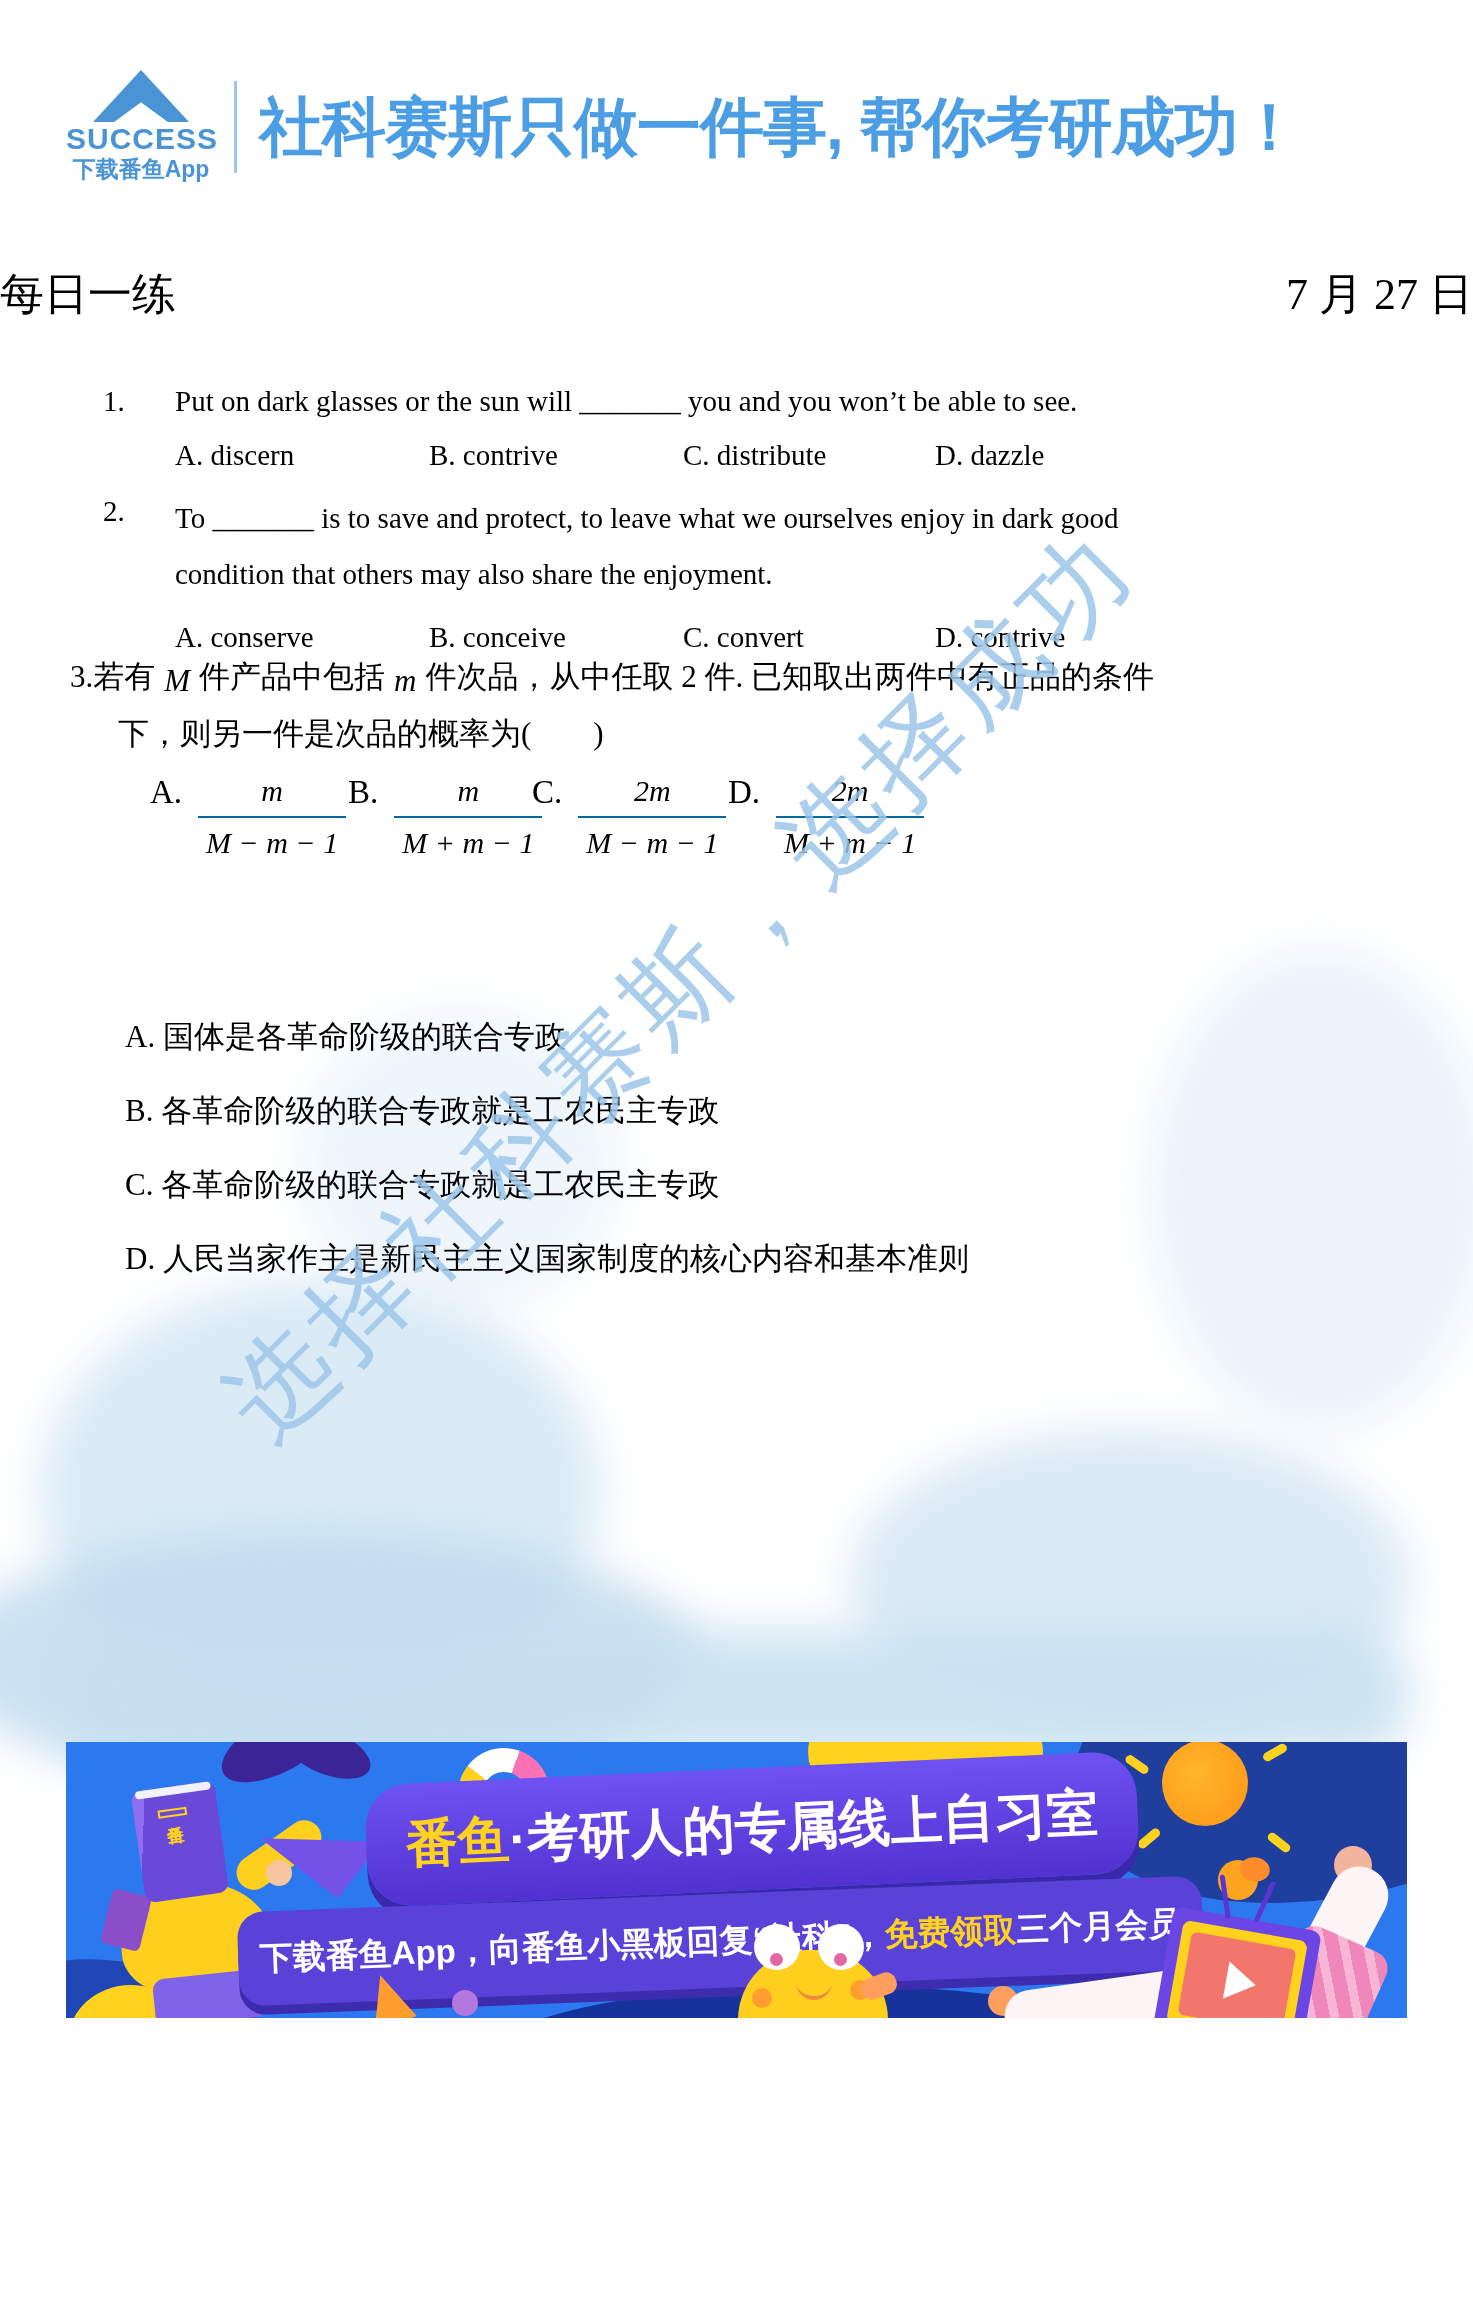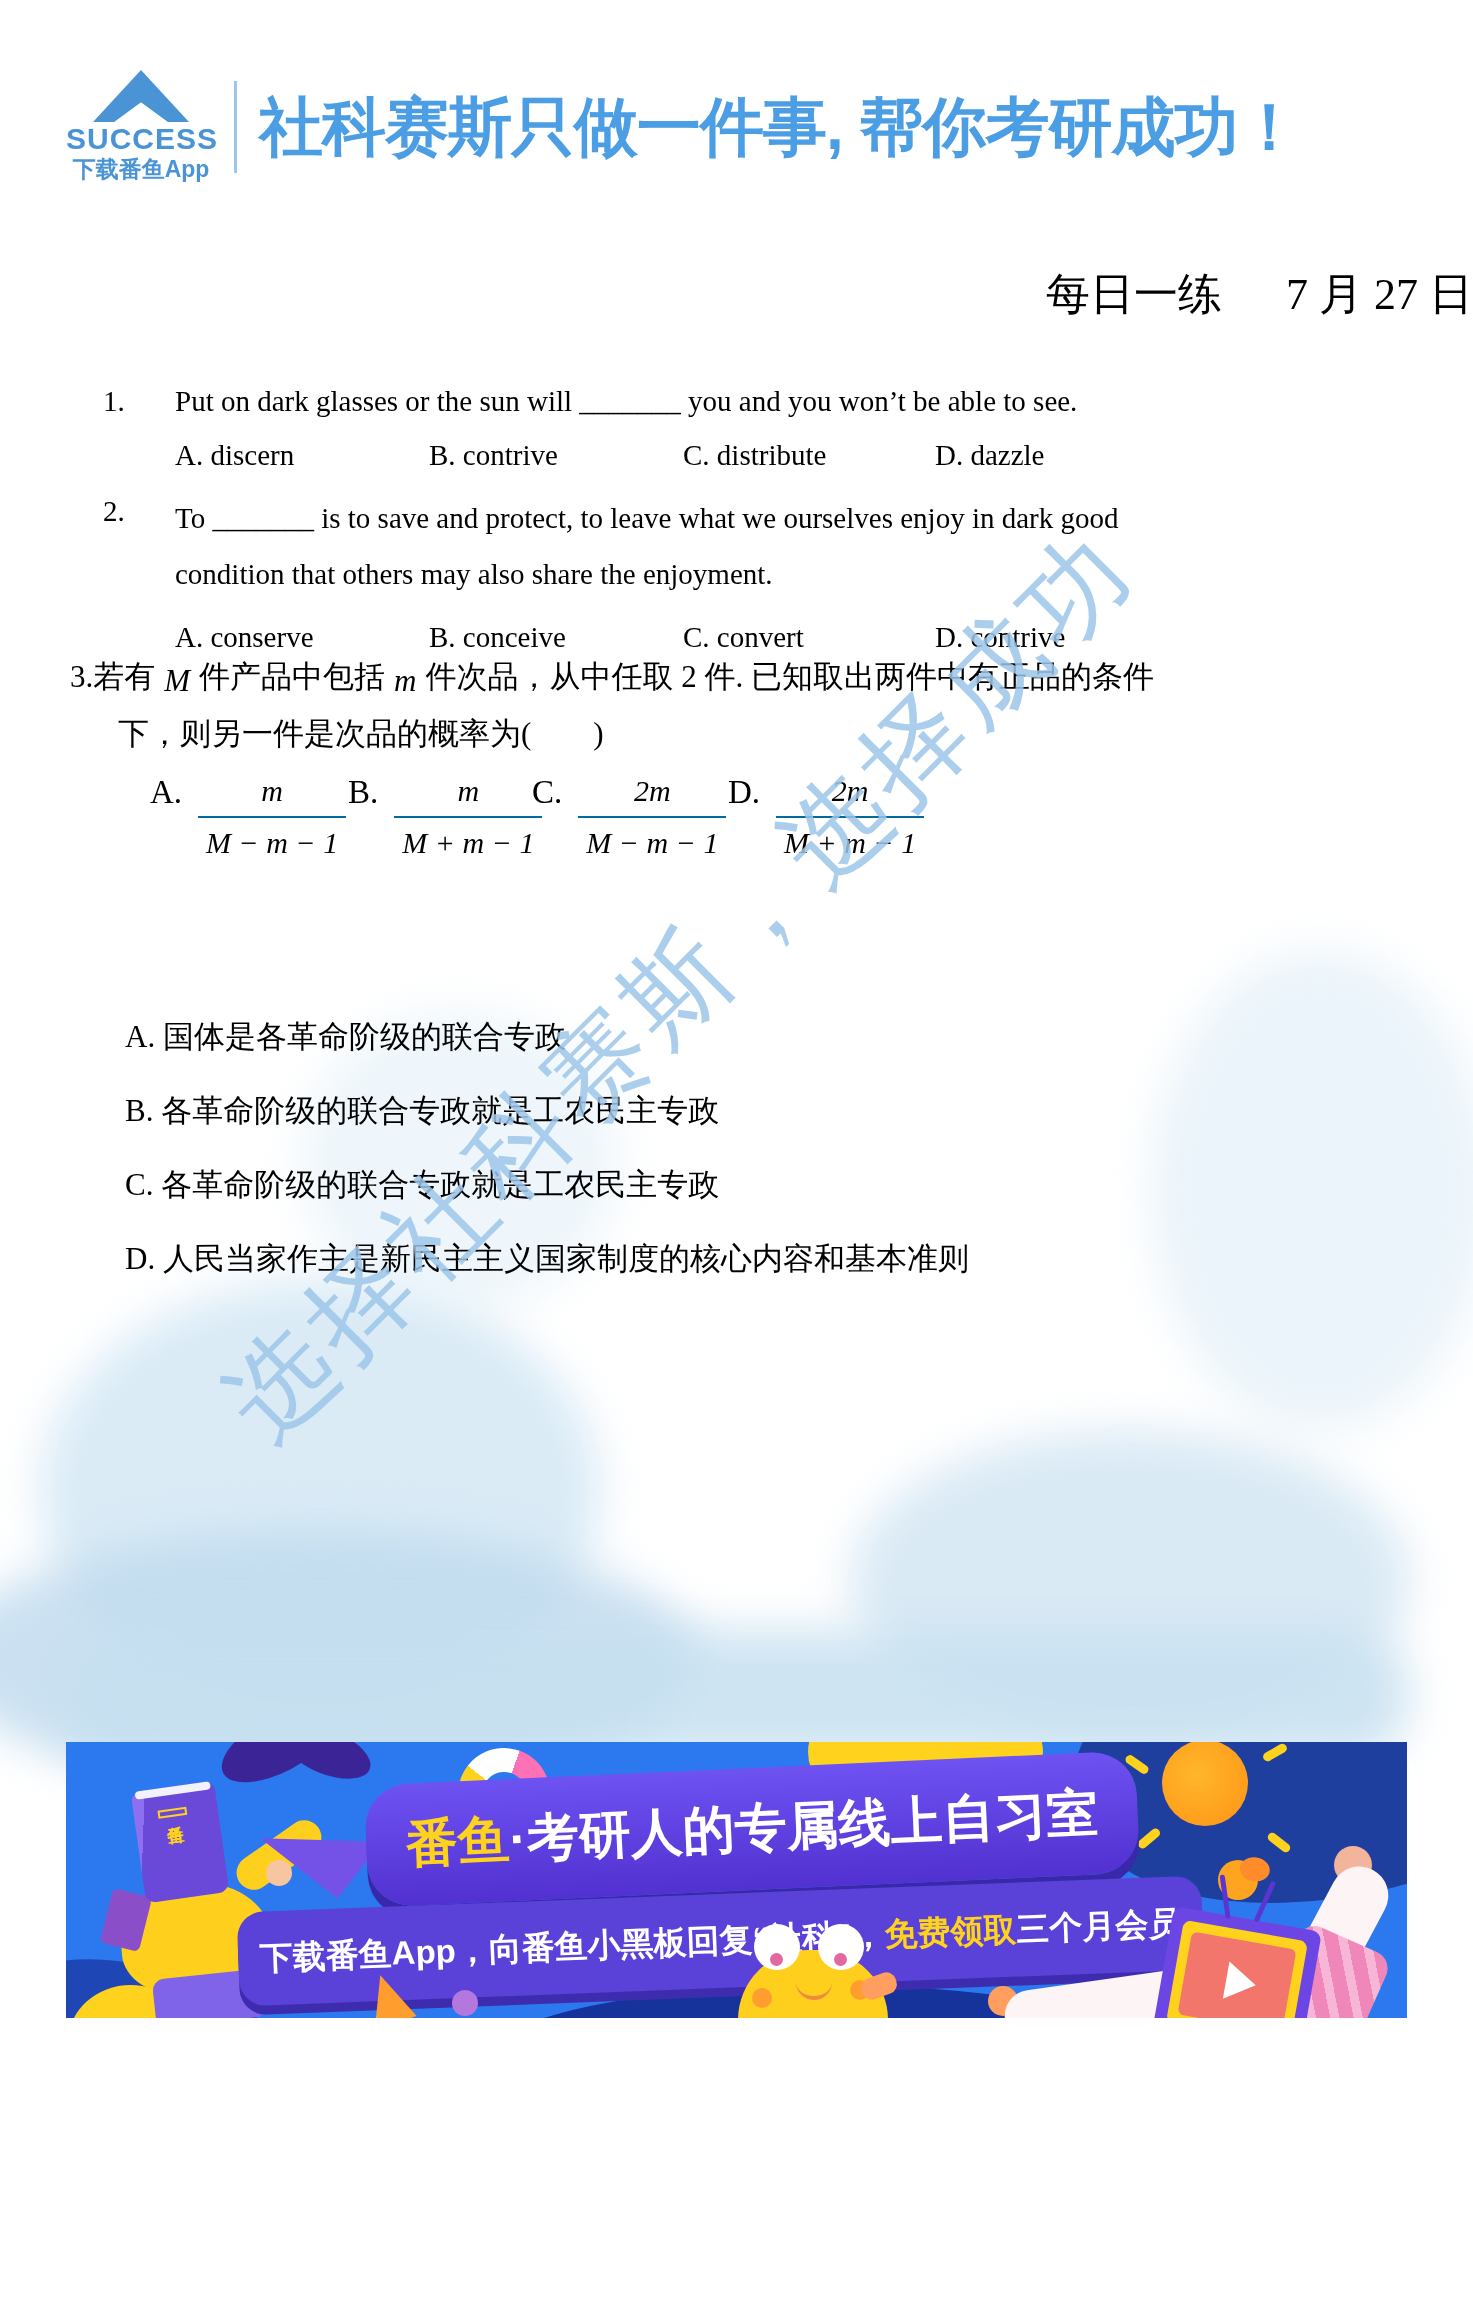--- a/index.html
+++ b/index.html
@@ -13,21 +13,21 @@
     clip-path:polygon(50% 0,100% 100%,78% 100%,50% 62%,22% 100%,0 100%);}
   .logo-brand{font-family:"Liberation Sans","DejaVu Sans",sans-serif;font-weight:800;
     font-size:30px;letter-spacing:1px;color:#4a94d6;line-height:30px;}
   .logo-sub{font-family:"Liberation Sans","DejaVu Sans",sans-serif;font-weight:700;
     font-size:23px;color:#4a94d6;line-height:30px;}
   .header-divider{width:3px;height:92px;background:#9cc6ec;margin:0 22px 0 18px;}
   .slogan{font-family:"Liberation Sans","DejaVu Sans",sans-serif;font-weight:900;
     font-size:64px;letter-spacing:-1px;color:#4b9de4;white-space:nowrap;}
 
   
-  .doc-title{position:absolute;left:0;top:268px;width:100%;display:flex;justify-content:flex-end;
+  .doc-title{position:absolute;left:0;top:268px;width:100%;display:flex;justify-content:space-between;
     gap:64px;font-size:44px;line-height:54px;}
 
   
   .qblock{position:absolute;left:0;width:1380px;font-size:29px;line-height:42px;}
   #q1{top:380px;}
   #q2{top:490px;}
   .qrow{display:flex;padding-left:103px;}
   .qnum{width:72px;flex-shrink:0;}
   .qtext{flex:1;}
   #q2 .qtext{line-height:56px;}

